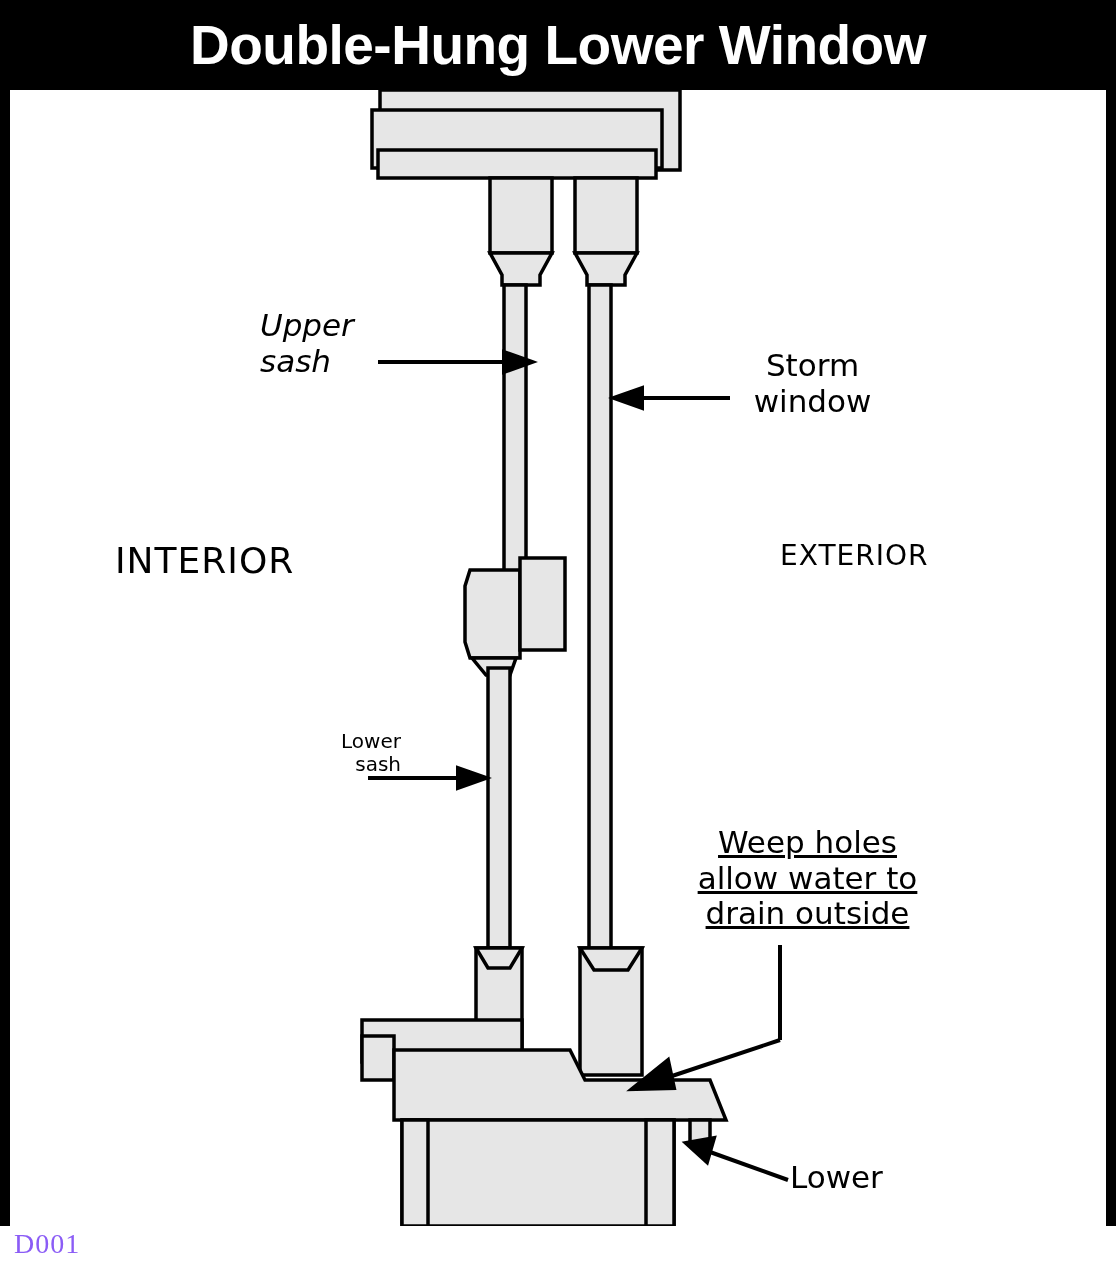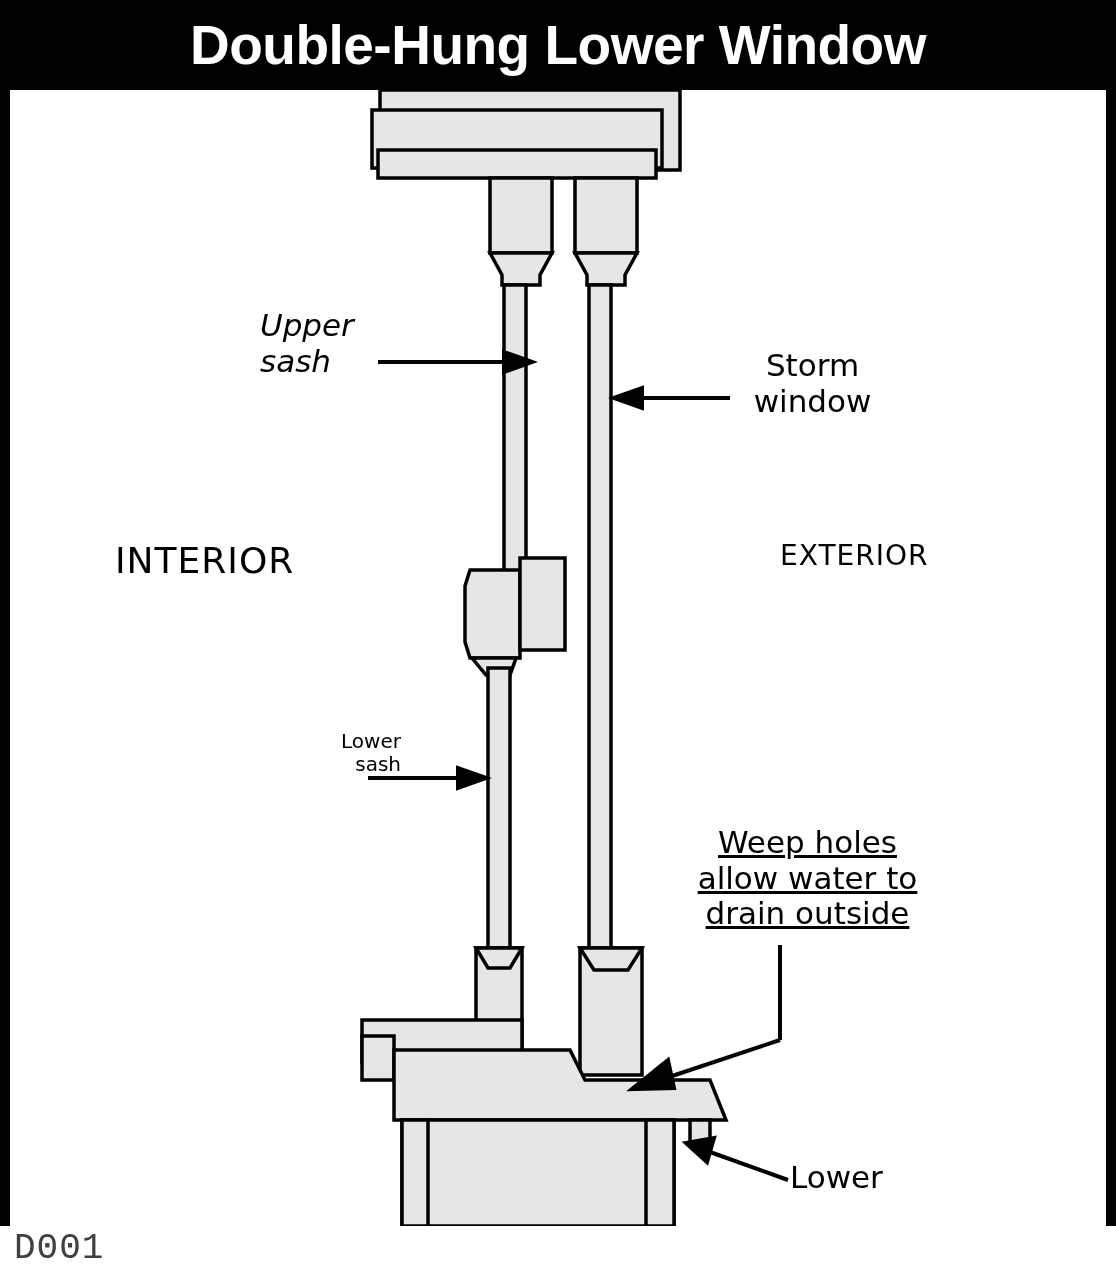--- a/index.html
+++ b/index.html
@@ -55,23 +55,23 @@
     left: 0;
     top: 1226px;
     width: 1116px;
     height: 54px;
     background: #ffffff;
   }
   #footer-code {
     position: absolute;
     left: 14px;
     top: 2px;
-    font-family: Liberation Mono, monospace;
-    font-size: 36px;
-    color: #404040;
+    font-family: Liberation Serif, serif;
+    font-size: 28px;
+    color: #8b5cf6;
     letter-spacing: 1px;
   }
   #copyright {
     position: absolute;
     right: 14px;
     top: 16px;
     font-family: "DejaVu Sans", sans-serif;
     font-size: 24px;
     color: #000000;
     white-space: nowrap;

